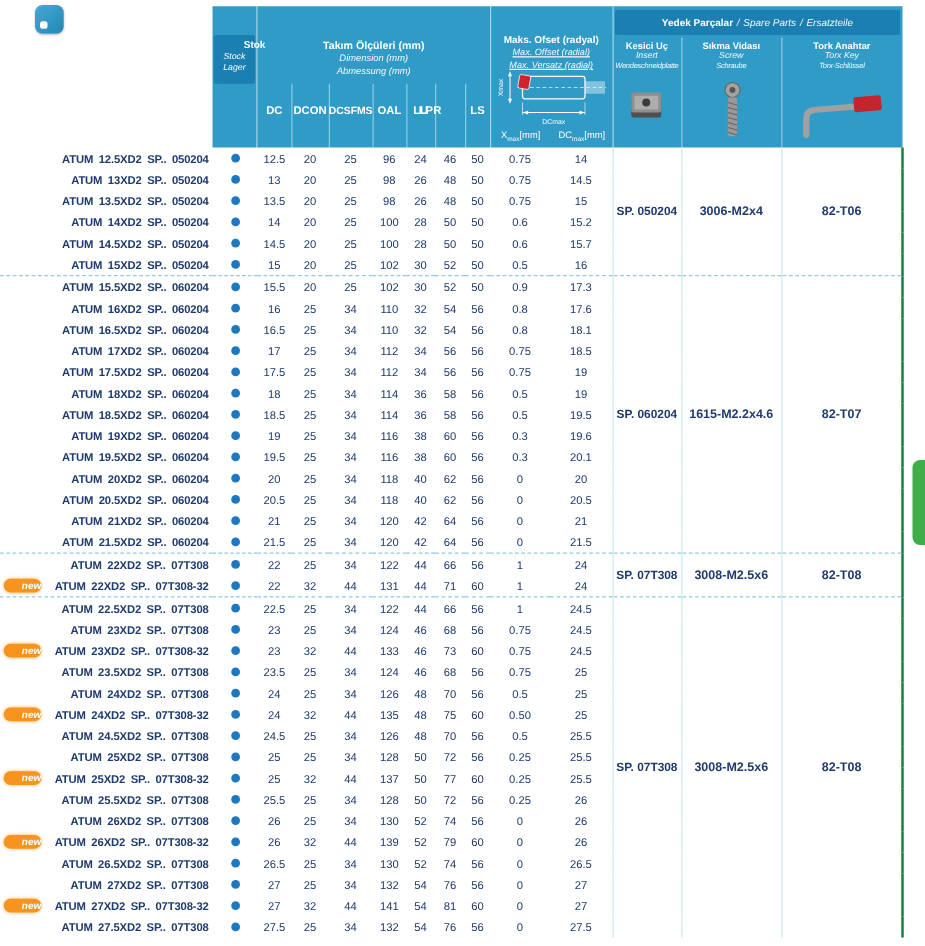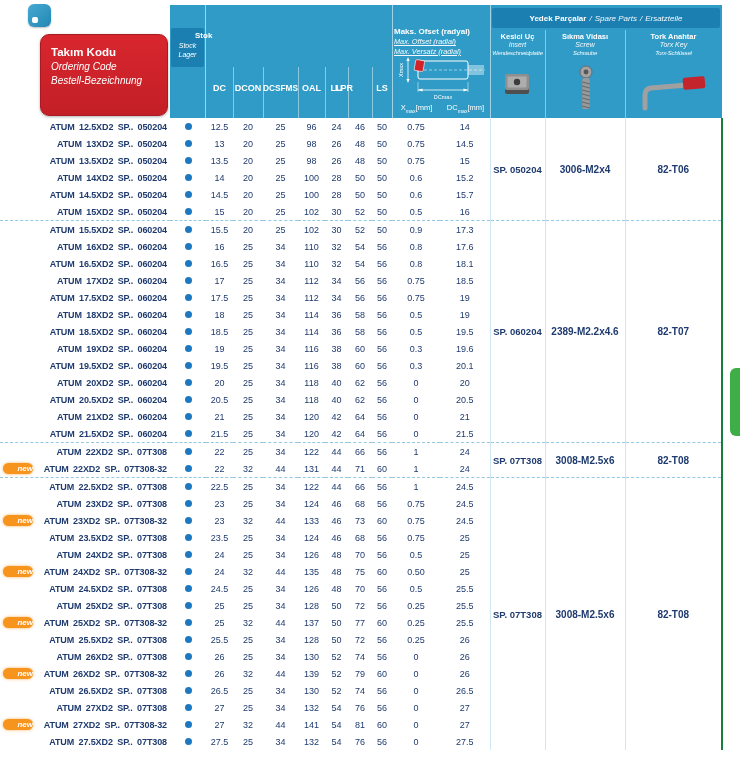--- a/index.html
+++ b/index.html
@@ -25,21 +25,21 @@
 
   .h-col{position:absolute;top:78px;text-align:center;font-weight:bold;font-size:9px;color:#fff;}
   .h-dc{left:36px;width:27px;} .h-dcon{left:63px;width:30px;} .h-dcsfms{left:93px;width:35px;font-size:8.3px;}
   .h-oal{left:128px;width:27px;} .h-lu{left:155px;width:23px;} .h-lpr{left:162px;width:24px;} .h-ls{left:202px;width:20px;}
 
   .vr{position:absolute;width:1px;background:rgba(255,255,255,.45);}
   .vr.minor{top:62px;height:51px;}
   .vr.major{top:0;height:113px;background:rgba(255,255,255,.55);}
   .vr.sub{top:25px;height:88px;}
 
-  .ofs-title{left:224px;top:22px;width:94px;}
+  .ofs-title{left:224px;top:22px;width:94px;text-align:center;}
   .ofs-title .b{font-size:8px;font-weight:bold;line-height:1.3;}
   .ofs-title .i{font-size:7.3px;font-style:italic;line-height:1.3;opacity:.95;text-decoration:underline;}
   .ofs-svg{position:absolute;left:228px;top:50px;}
   .ofs-units{left:222px;top:98px;width:98px;display:flex;}
   .ofs-units .u{flex:1;text-align:center;font-size:7.5px;}
   .ofs-units sub{font-size:5.2px;}
 
   .spare-bar{left:322px;top:3px;width:228px;height:20px;background:#1b7fb2;border-radius:2px;
     display:flex;align-items:center;justify-content:center;font-size:8px;}
   .spare-bar .b{font-weight:bold;}
@@ -89,20 +89,25 @@
   </div>
 
   <div class="band">
 
     <div class="abs stok-box">
       <div class="b">Stok</div>
       <div class="i">Stock</div>
       <div class="i">Lager</div>
     </div>
 
+    <div class="abs dims-title">
+      <div class="b">Takım Ölçüleri (mm)</div>
+      <div class="i">Dimension (mm)</div>
+      <div class="i">Abmessung (mm)</div>
+    </div>
 
     <div class="h-col h-dc">DC</div>
     <div class="h-col h-dcon">DCON</div>
     <div class="h-col h-dcsfms">DCSFMS</div>
     <div class="h-col h-oal">OAL</div>
     <div class="h-col h-lu">LU</div>
     <div class="h-col h-lpr">LPR</div>
     <div class="h-col h-ls">LS</div>
 
     <div class="vr major" style="left:35px"></div>
@@ -194,25 +199,20 @@
         <line x1="5.2" y1="41" x2="12.8" y2="43"></line>
       </g>
     </svg>
 
     <svg class="icon-torx" width="74" height="36" viewBox="0 0 74 36">
       <path d="M8 33 L8 20 Q8 14 14 13 L50 10" fill="none" stroke="#a0a0a0" stroke-width="5" stroke-linecap="round"></path>
       <rect x="46" y="2" width="22" height="12" rx="2" fill="#c4242c" transform="rotate(-5 57 8)"></rect>
     </svg>
   </div>
 
-  <div class="red-box">
-    <div class="l1">Takım Kodu</div>
-    <div class="l2">Ordering Code</div>
-    <div class="l3">Bestell-Bezeichnung</div>
-  </div>
 
   <table class="tbl">
     <colgroup>
       <col style="width:170px">
         <col style="width:36px">
         <col style="width:27px">
         <col style="width:30px">
       <col style="width:35px">
         <col style="width:27px">
         <col style="width:23px">
@@ -312,21 +312,21 @@
           <td class="num">15.5</td>
           <td class="num">20</td>
           <td class="num">25</td>
           <td class="num">102</td>
           <td class="num">30</td>
           <td class="num">52</td>
           <td class="num">50</td>
           <td class="num">0.9</td>
           <td class="num">17.3</td>
           <td class="spare insert" rowspan="13">SP. 060204</td>
-          <td class="spare screw" rowspan="13">2389-M2.2x4.6</td>
+          <td class="spare screw" rowspan="13">1615-M2.2x4.6</td>
           <td class="spare torx" rowspan="13">82-T07</td>
         </tr>
         <tr>
           <td class="code"><span>ATUM 16XD2 SP.. 060204</span></td>
           <td class="stock"><span class="dot"></span></td>
           <td class="num">16</td>
           <td class="num">25</td>
           <td class="num">34</td>
           <td class="num">110</td>
           <td class="num">32</td>

